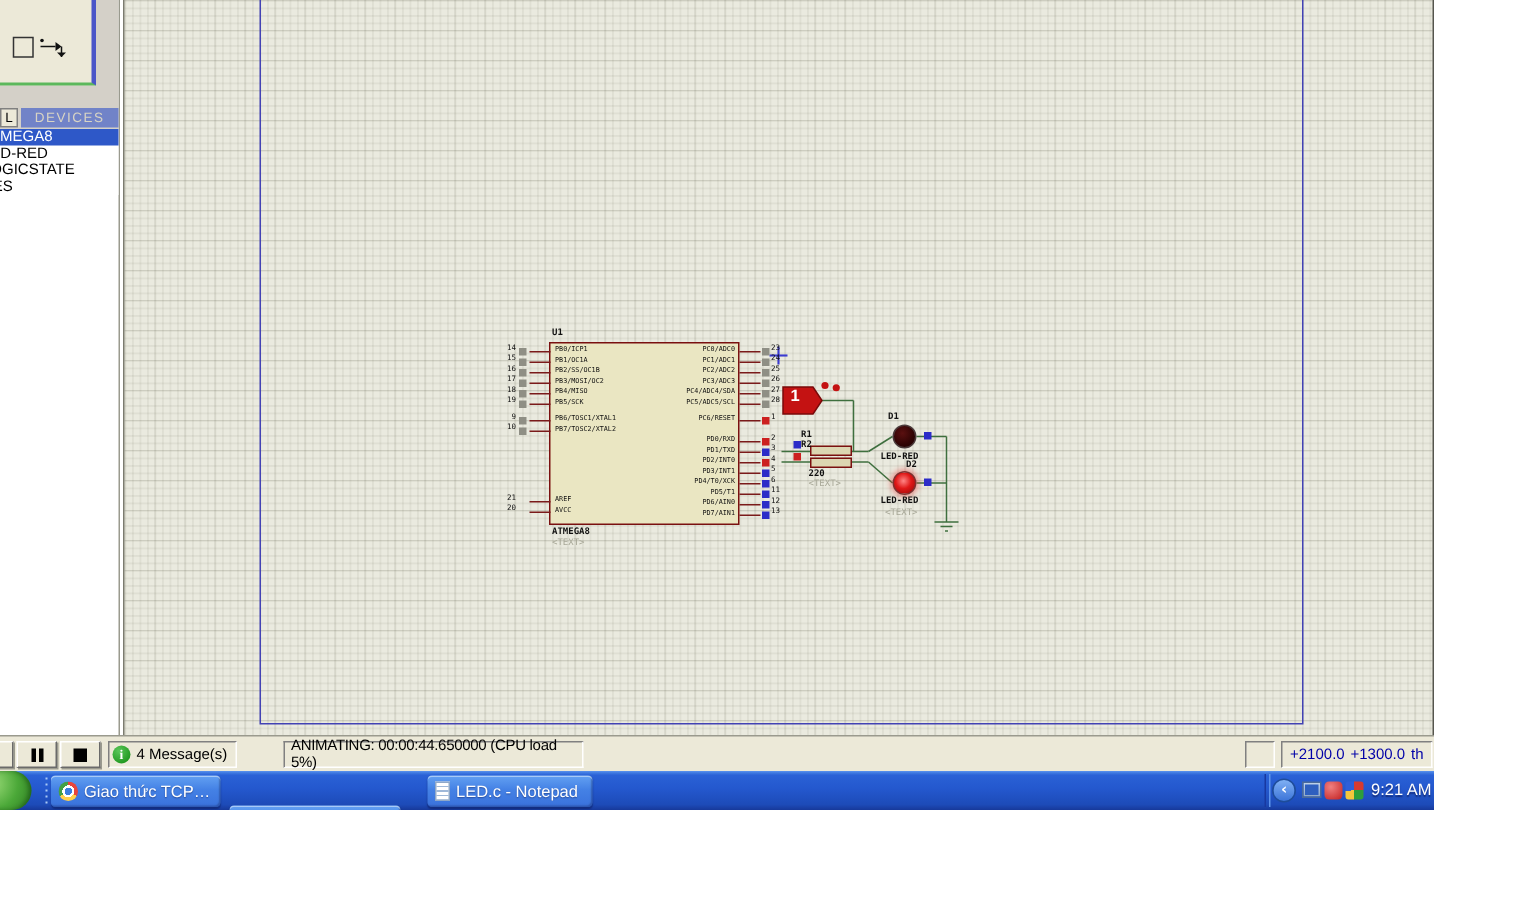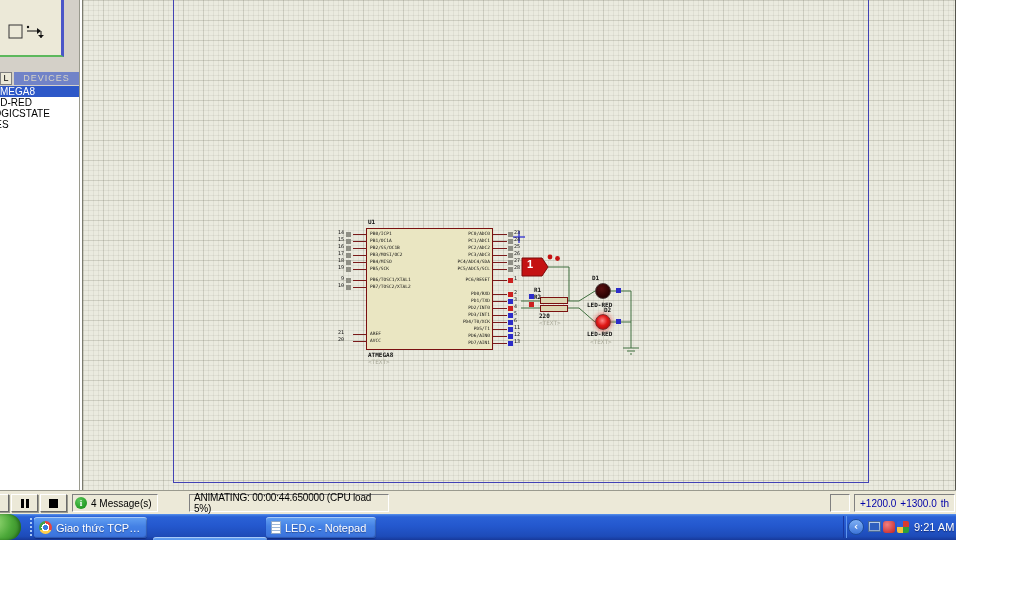--- a/index.html
+++ b/index.html
@@ -310,21 +310,21 @@
         </div>
       <div class="sunken msg-panel">
         <span class="msg-icon">i</span>
         <span>4 Message(s)</span>
       </div>
       <div class="sunken anim-panel">
         <span>ANIMATING: 00:00:44.650000 (CPU load 5%)</span>
       </div>
       <div class="sunken mini-panel"></div>
       <div class="sunken coords-panel">
-        <span>+1200.0</span>
+        <span>+2100.0</span>
         <span>+1300.0</span>
         <span>th</span>
       </div>
     </div>
 
     <div class="taskbar" id="taskbar">
       <div class="start-frag"></div>
       <div class="qdots"></div>
       <div class="tray-divider"></div>
       <div id="tray">
@@ -335,20 +335,20 @@
         </div>
       <div class="clock">9:21 AM</div>
     <div class="tbtn" style="left: 34px; width: 113px;">
           <span class="tic ic-chrome"></span>
           <span class="lbl">Giao thức TCP/IP và ...</span>
         </div>
         <div class="tbtn" style="left: 153px; width: 114px; margin-top: 20px;">
           <span class="tic ic-folder"></span>
           <span class="lbl">LED</span>
         </div>
-        <div class="tbtn" style="left: 266px; width: 110px;">
+        <div class="tbtn" style="left: 285px; width: 110px;">
           <span class="tic ic-notepad"></span>
           <span class="lbl">LED.c - Notepad</span>
         </div>
       </div>
 
   </div>
 </div>
 
 </body></html>

